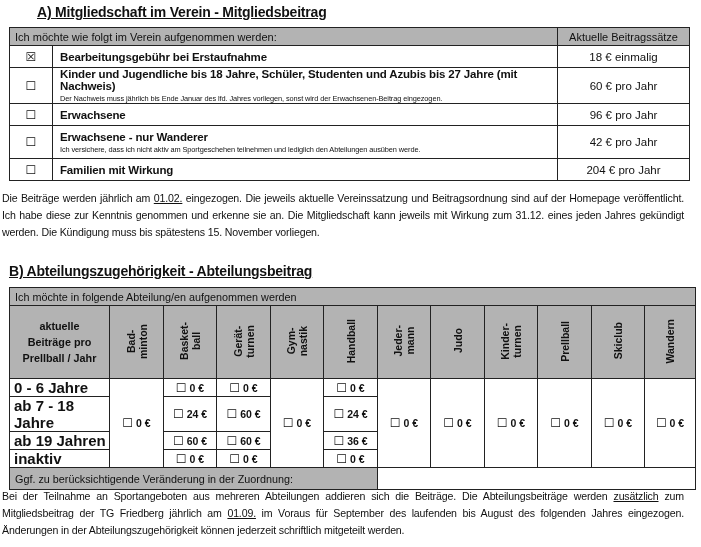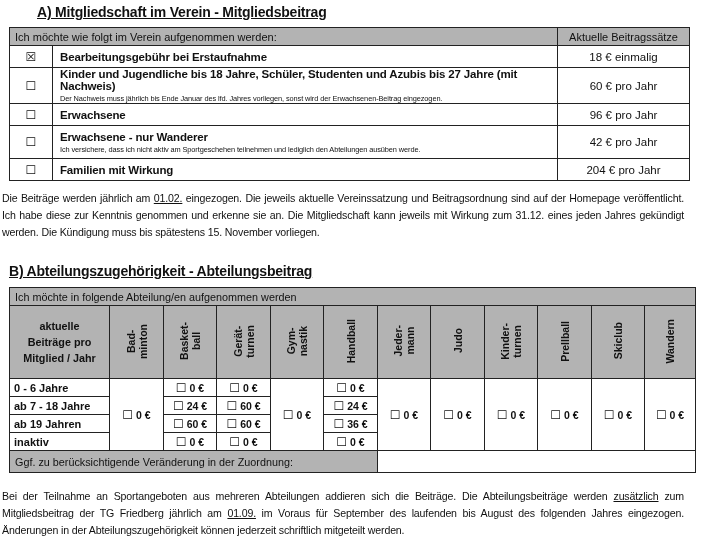--- a/index.html
+++ b/index.html
@@ -35,21 +35,21 @@
 
   
   #table-b { left: 9px; top: 287px; width: 686px; font-size: 10.5px; }
   #table-b .hdr td { height: 17px; padding-left: 5px; font-size: 10.8px; }
   #table-b .colh td { height: 72px; text-align: center; vertical-align: middle; }
   #table-b .colh td.label-h { font-weight: bold; font-size: 10.8px; line-height: 16px; }
   .vtext {
     display: inline-block; writing-mode: vertical-rl; transform: rotate(180deg);
     font-weight: bold; font-size: 10.5px; line-height: 12px; text-align: center;
   }
-  #table-b .age { padding-left: 4px; font-weight: bold; font-size: 11px; height: 17px; }
+  #table-b .age { padding-left: 4px; font-weight: bold; font-size: 15px; height: 17px; }
   #table-b .val { text-align: center; font-weight: bold; font-size: 10.5px; white-space: nowrap; }
   #table-b .footer-label { font-size: 10.8px; padding-left: 5px; height: 21px; font-weight: normal; }
   .box { font-weight: normal; font-size: 12px; }
 </style>
 </head>
 <body>
 
 <div class="abs section-title" style="left:9px; top:4px;margin-left:28px;">A) Mitgliedschaft im Verein - Mitgliedsbeitrag</div>
 
 <table id="table-a">
@@ -111,21 +111,21 @@
       <col style="width:51px">
   </colgroup>
   <tbody>
       <tr class="hdr gray">
     <td colspan="12">Ich möchte in folgende Abteilung/en aufgenommen werden</td>
   </tr>
   <tr class="colh gray">
     <td class="label-h">
       <div>aktuelle</div>
       <div>Beiträge pro</div>
-      <div>Mitglied / Jahr</div>
+      <div>Prellball / Jahr</div>
     </td>
     <td><span class="vtext"><span>Bad-</span><br><span>minton</span></span></td>
     <td><span class="vtext"><span>Basket-</span><br><span>ball</span></span></td>
     <td><span class="vtext"><span>Gerät-</span><br><span>turnen</span></span></td>
     <td><span class="vtext"><span>Gym-</span><br><span>nastik</span></span></td>
     <td><span class="vtext">Handball</span></td>
     <td><span class="vtext"><span>Jeder-</span><br><span>mann</span></span></td>
     <td><span class="vtext">Judo</span></td>
     <td><span class="vtext"><span>Kinder-</span><br><span>turnen</span></span></td>
     <td><span class="vtext">Prellball</span></td>

